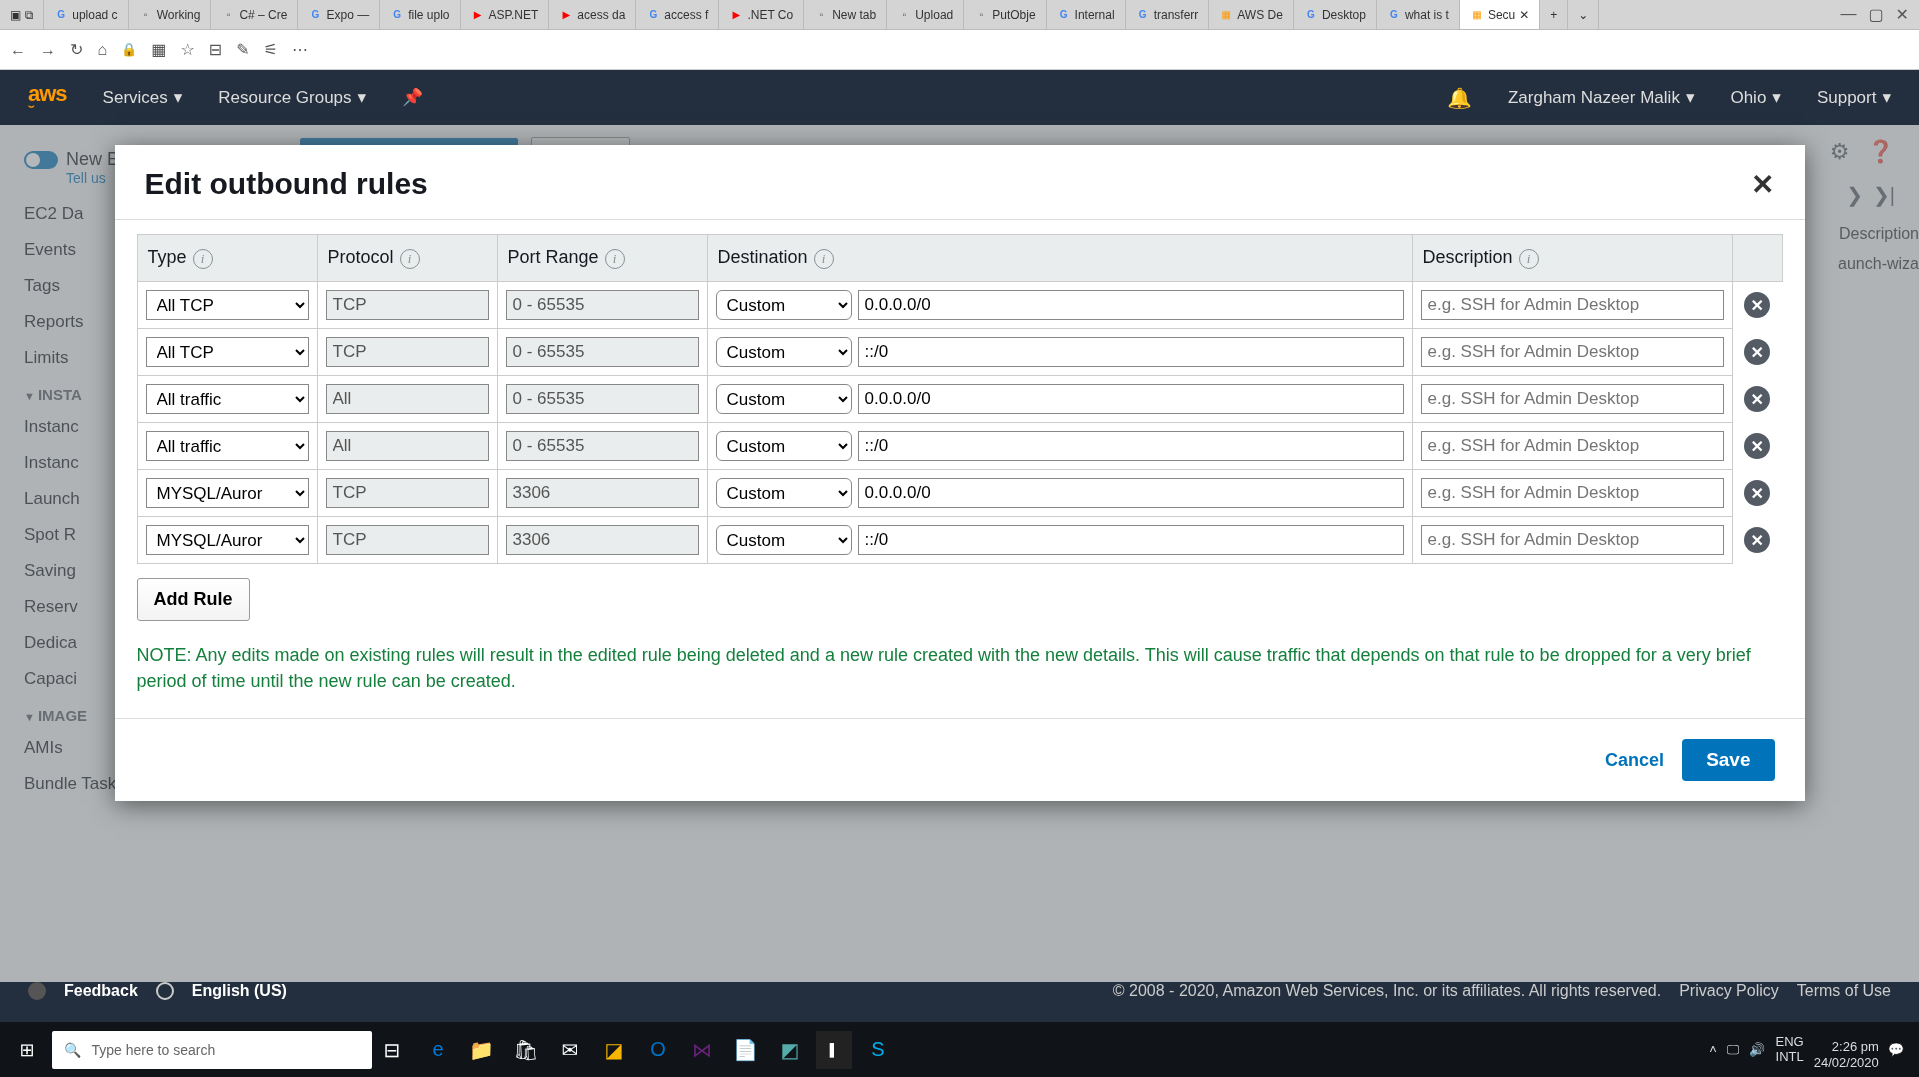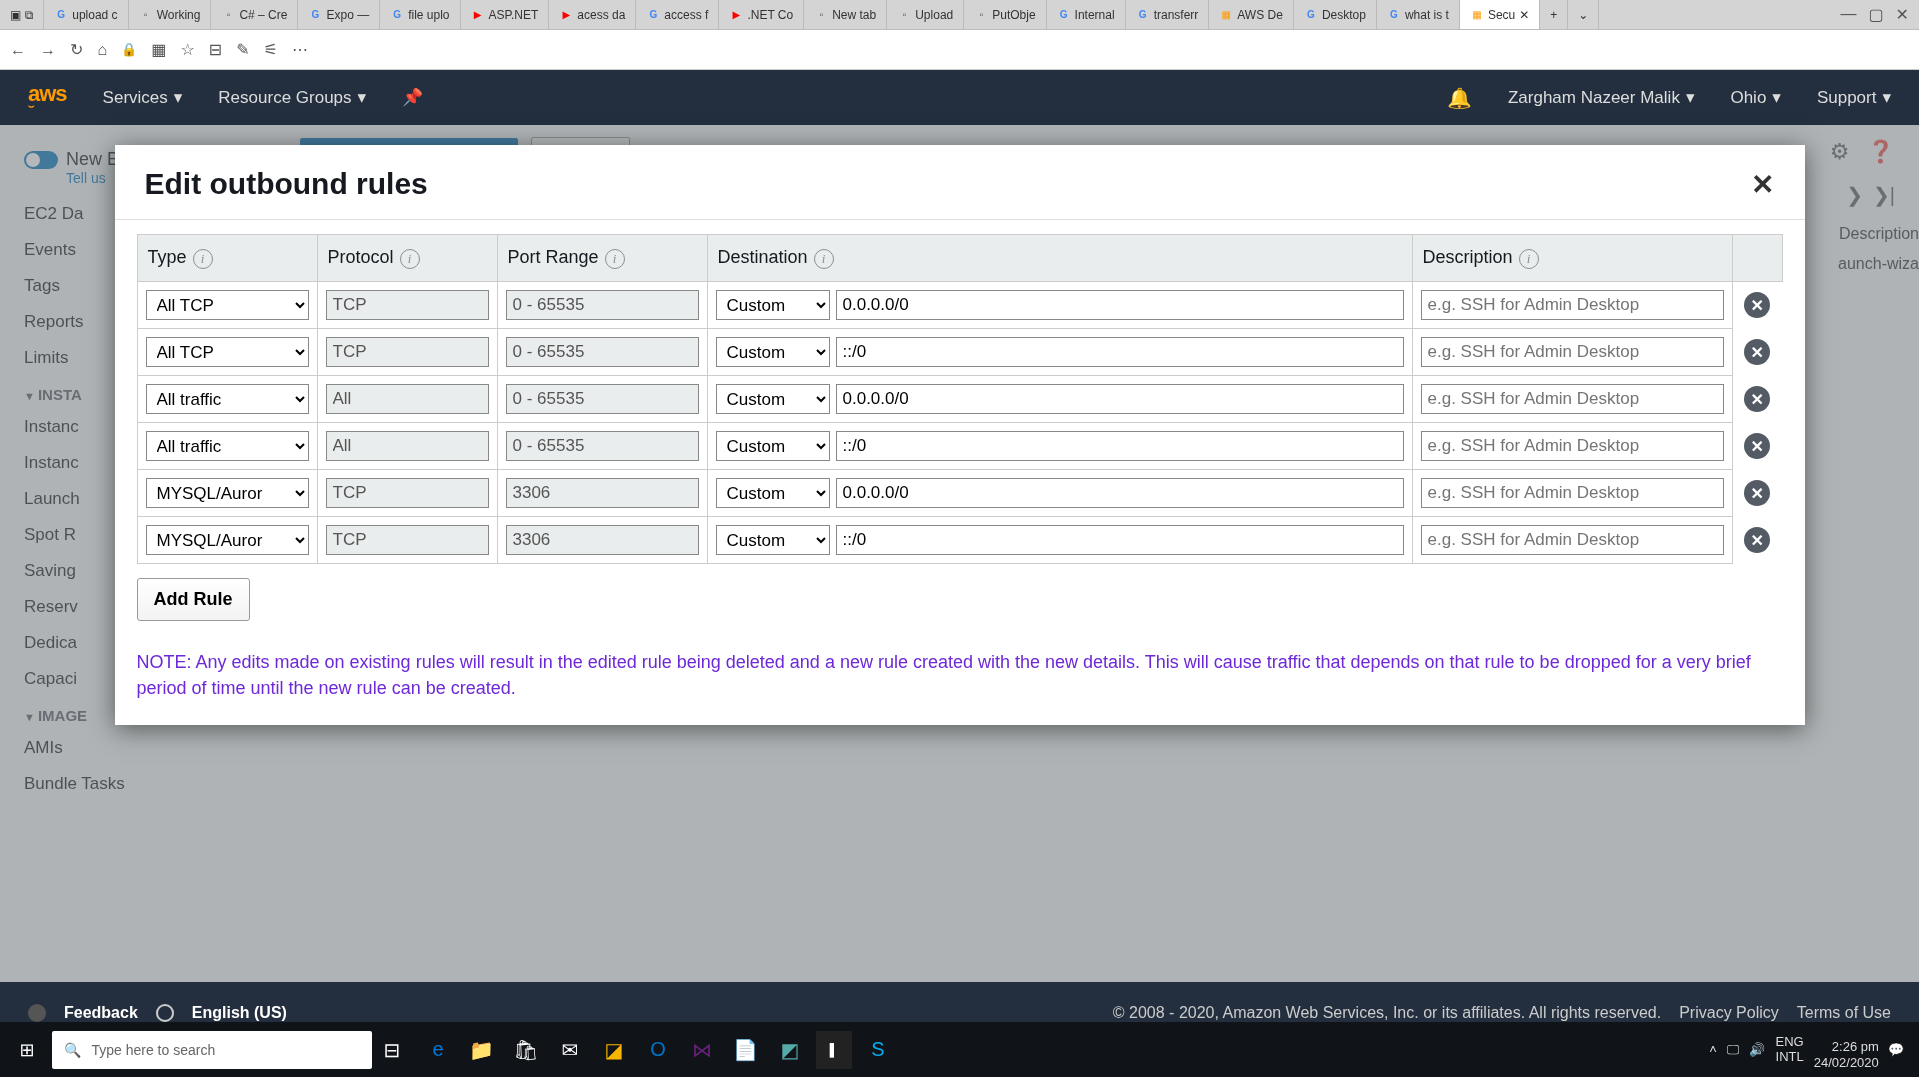--- a/index.html
+++ b/index.html
@@ -56,31 +56,31 @@
 .modal-body { padding: 14px 22px 24px;}
 .rules-table { width:100%; border-collapse: collapse; }
 .rules-table th { background:#eaeded; border:1px solid #ccc; padding:12px 10px; text-align:left; font-size:18px; font-weight:normal; color:#16191f;}
 .info-i { display:inline-flex; width:20px; height:20px; border:1.5px solid #879196; border-radius:50%; align-items:center; justify-content:center; font-size:13px; color:#879196; margin-left:6px; font-style:italic; font-family:serif;}
 .rules-table td { border:1px solid #ccc; padding: 8px 8px; background:#fff; }
 .rules-table select, .rules-table input { width:100%; height:30px; font-size:17px; border:1px solid #888; background:#fff; padding:0 6px;}
 .rules-table .readonly { background:#eaeded; color:#555;}
 .remove-btn { width:26px; height:26px; border-radius:50%; background:#545b64; color:#fff; display:inline-flex; align-items:center; justify-content:center; cursor:pointer; font-size:16px; font-weight:bold;}
 .rules-table td.rm-cell { border:none; text-align:center; width:50px;}
 .dest-cell { display:flex; gap:6px; }
-.dest-cell select { width:114px; }
+.dest-cell select { width:136px;border-radius:6px; }
 .dest-cell input { flex:1; }
 
 .add-rule { margin-top:14px; padding:10px 16px; font-size:18px; font-weight:bold; border:1px solid #999; background:linear-gradient(#fff,#f3f3f3); cursor:pointer; border-radius:3px;}
-.note { margin-top:28px; font-size:18px; color:#6d28d9; line-height:1.45;}
+.note { margin-top:21px; font-size:18px; color:#15803d; line-height:1.45;}
 .modal-foot { border-top:1px solid #ddd; padding:20px 30px; display:flex; justify-content:flex-end; gap:18px; align-items:center;}
 .cancel-link { color:#0073bb; font-size:18px; cursor:pointer; font-weight:bold;}
 .save-btn { background:#0073bb; color:#fff; border:none; padding:10px 24px; font-size:19px; font-weight:bold; cursor:pointer; border-radius:4px;}
 
 
-.aws-footer { height:40px; background:#232f3e; display:flex; align-items:flex-end; padding:0 28px; color:#ccc; font-size:16px; gap:18px;}
+.aws-footer { height:40px; background:#232f3e; display:flex; align-items:flex-start; padding:0 28px; color:#ccc; font-size:16px; gap:18px;}
 .aws-footer .spacer { flex:1; }
 .aws-footer a { color:#ccc; cursor:pointer;}
 .fb-icon { width:18px; height:18px; border-radius:50%; background:#555; display:inline-block;}
 .globe-icon { width:18px; height:18px; border:2px solid #ccc; border-radius:50%; display:inline-block; position:relative;}
 
 
 .taskbar { height:55px; background:#101318; display:flex; align-items:center; padding:0 4px; color:#fff; font-size:14px; gap:2px;}
 .start { width:46px; height:100%; display:flex; align-items:center; justify-content:center; font-size:18px;}
 .search-box { width:320px; height:38px; background:#fff; display:flex; align-items:center; padding:0 12px; color:#666; gap:10px; border-radius:2px;}
 .task-icons { display:flex; gap:8px; margin-left:8px;}
@@ -362,20 +362,24 @@
                   </div>
                 </td>
                 <td><input placeholder="e.g. SSH for Admin Desktop" style=""></td>
                 <td class="rm-cell"><span class="remove-btn">✕</span></td>
               </tr>
             </tbody>
         </table>
         <button class="add-rule">Add Rule</button>
         <div class="note">NOTE: Any edits made on existing rules will result in the edited rule being deleted and a new rule created with the new details. This will cause traffic that depends on that rule to be dropped for a very brief period of time until the new rule can be created.</div>
       </div>
+      <div class="modal-foot">
+        <span class="cancel-link">Cancel</span>
+        <button class="save-btn">Save</button>
+      </div>
     </div>
   </div>
 </div>
 
 <div class="aws-footer">
   <span class="fb-icon"></span>
   <span style="font-weight:bold;color:#fff;">Feedback</span>
   <span class="globe-icon"></span>
   <span style="font-weight:bold;color:#fff;">English (US)</span>
   <span class="spacer"></span>

